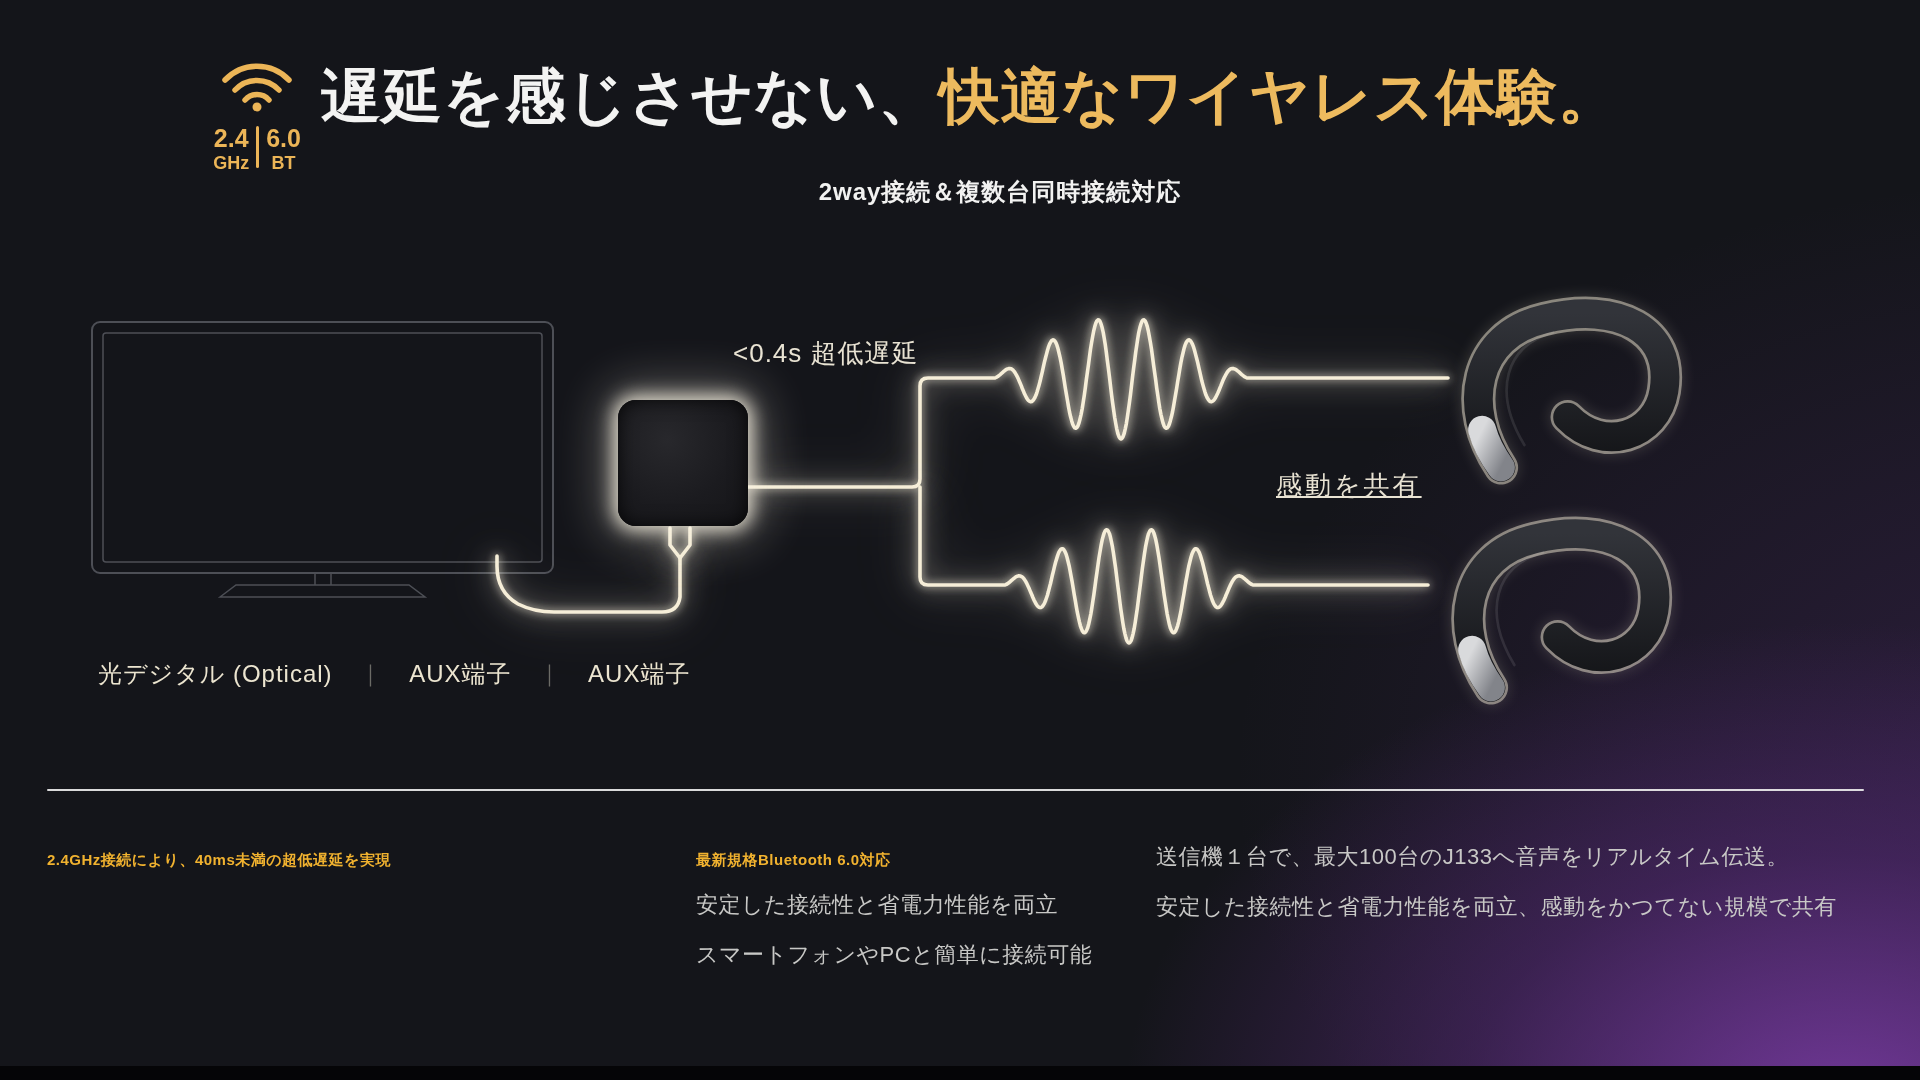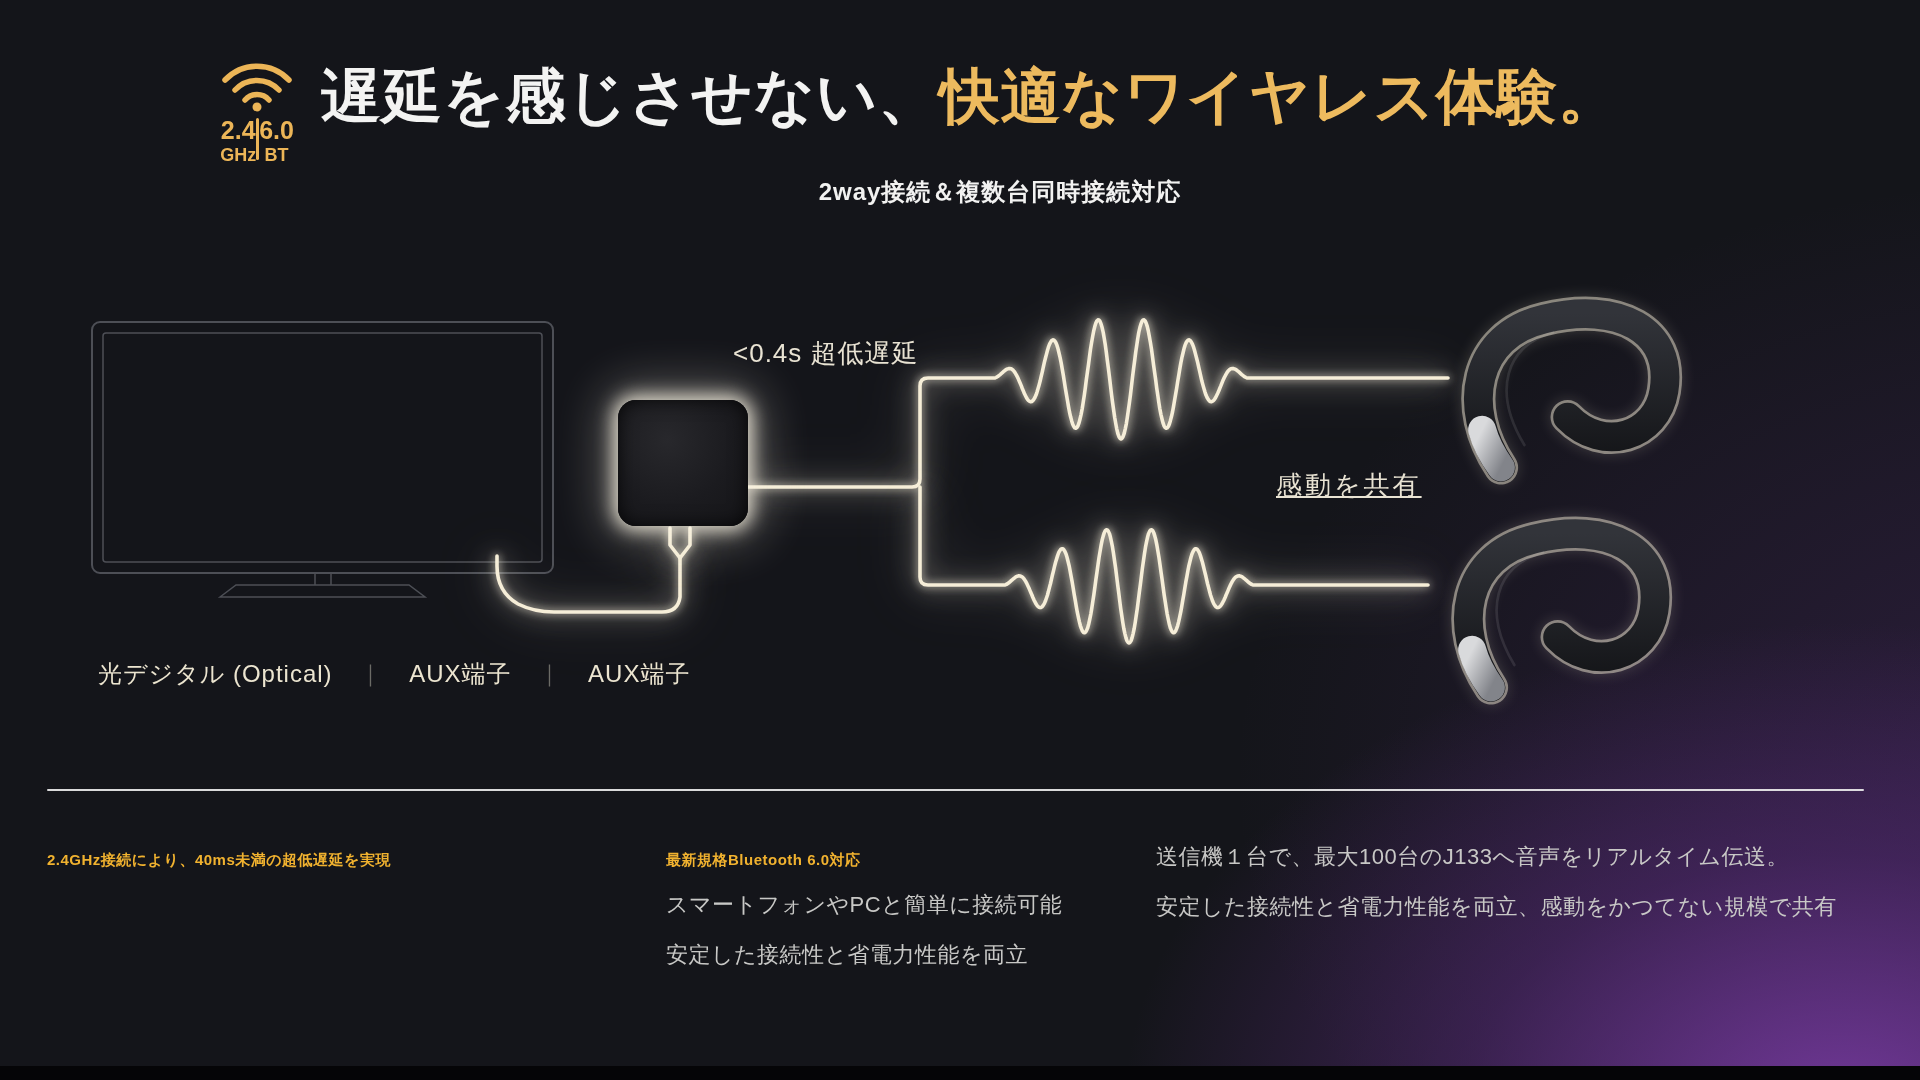--- a/index.html
+++ b/index.html
@@ -10,21 +10,21 @@
       radial-gradient(1400px 1000px at 108% 72%, rgba(100,50,140,.30) 0%, rgba(40,22,58,0) 60%),
       #14151a;
     font-family:"Liberation Sans","DejaVu Sans",sans-serif;
   }
   .bottom-strip{position:absolute;left:0;right:0;bottom:0;height:14px;background:#050507;}
 
   
   .header-row{position:absolute;top:54px;left:0;width:100%;display:flex;justify-content:center;}
   .header-inner{display:flex;align-items:flex-start;gap:16px;position:relative;left:-46px;}
   .badge{display:flex;flex-direction:column;align-items:center;width:96px;padding-top:4px;}
-  .badge-nums{display:flex;align-items:flex-start;margin-top:6px;}
+  .badge-nums{display:flex;align-items:flex-start;gap:7px;margin-top:14px;}
   .badge-col{display:flex;flex-direction:column;align-items:center;line-height:1;}
   .badge-val{font-size:25px;font-weight:800;color:#ecb557;}
   .badge-unit{font-size:18px;font-weight:700;color:#ecb557;margin-top:3px;}
   .badge-sep{width:3px;height:42px;background:#ecb557;border-radius:2px;}
   .title{font-size:60px;font-weight:900;letter-spacing:1px;line-height:86px;white-space:nowrap;}
   .title-white{color:#f3f3f2;}
   .title-gold{color:#edba5e;position:relative;display:inline-block;}
   .title-gold::before{
     content:"";position:absolute;left:-40px;right:-40px;top:-18px;bottom:-18px;z-index:-1;
     background:radial-gradient(closest-side, rgba(158,110,34,.48), rgba(158,110,34,0) 78%);
@@ -50,21 +50,21 @@
   .share-label{position:absolute;left:1276px;top:468px;font-size:26px;letter-spacing:3px;color:#e9e3d3;text-decoration:underline;}
 
   .ports{position:absolute;left:98px;top:658px;display:flex;align-items:center;
     font-size:24px;line-height:32px;letter-spacing:1px;color:#ece5d0;}
   .port-sep{color:#6b6b66;margin:0 27px;font-size:22px;}
 
   .divider{position:absolute;left:47px;top:789px;width:1817px;height:2px;background:#ebebeb;opacity:.92;border-radius:1px;}
 
   
   .feature{position:absolute;top:845px;}
-  .f1{left:47px;}  .f2{left:666px;}  .f3{left:1156px;}
+  .f1{left:47px;}  .f2{left:696px;}  .f3{left:1156px;}
   .feature .heading{margin:0 0 18px 0;font-size:15px;line-height:30px;font-weight:800;color:#f1b22f;letter-spacing:.5px;}
   .feature .line{margin:0 0 27px 0;font-size:22px;line-height:23px;color:#c8c8c6;letter-spacing:.5px;}
 </style>
 </head>
 <body>
 
 <div class="stage">
 
   <svg class="diagram-svg" width="1920" height="1080" viewBox="0 0 1920 1080">
     <defs>
@@ -147,22 +147,22 @@
     <span>AUX端子</span>
   </div>
 
   <div class="divider"></div>
 
   <div class="feature f1">
     <p class="heading">2.4GHz接続により、40ms未満の超低遅延を実現</p>
   </div>
   <div class="feature f2">
     <p class="heading">最新規格Bluetooth 6.0対応</p>
+    <p class="line">安定した接続性と省電力性能を両立</p>
     <p class="line">スマートフォンやPCと簡単に接続可能</p>
-    <p class="line">安定した接続性と省電力性能を両立</p>
   </div>
   <div class="feature f3">
     <p class="line">送信機１台で、最大100台のJ133へ音声をリアルタイム伝送。</p>
     <p class="line">安定した接続性と省電力性能を両立、感動をかつてない規模で共有</p>
   </div>
 
   <div class="bottom-strip"></div>
 </div>
 
 </body></html>

